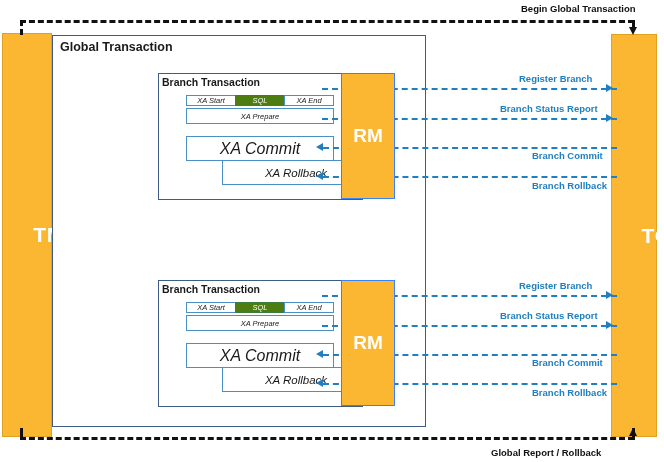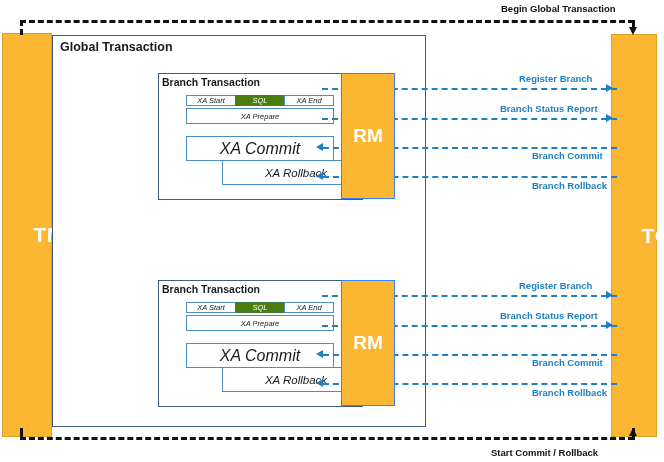--- a/index.html
+++ b/index.html
@@ -138,27 +138,27 @@
 </style>
 </head>
 <body>
 
 <div id="stage">
 
   <div class="gline-v" style="left:20px;top:20px;height:15px;"></div>
   <div class="gline-h" style="left:20px;top:20px;width:614px;"></div>
   <div class="gline-v" style="left:632px;top:20px;height:9px;"></div>
   <div class="garrow-d" style="left:629px;top:27px;"></div>
-  <div class="glabel" style="left:501px;top:3px;">Begin Global Transaction</div>
+  <div class="glabel" style="left:521px;top:3px;">Begin Global Transaction</div>
 
   <div class="gline-v" style="left:20px;top:428px;height:12px;"></div>
   <div class="gline-h" style="left:20px;top:437px;width:614px;"></div>
   <div class="gline-v" style="left:632px;top:428px;height:12px;"></div>
   <div class="garrow-u" style="left:629px;top:428px;"></div>
-  <div class="glabel" style="left:491px;top:447px;">Start Commit / Rollback</div>
+  <div class="glabel" style="left:491px;top:447px;">Global Report / Rollback</div>
 
   <div class="actor" id="tm">
     <span>TM</span>
   </div>
 
   <div class="actor" id="tc">
     <span>TC</span>
   </div>
 
   <div id="gt"></div>

